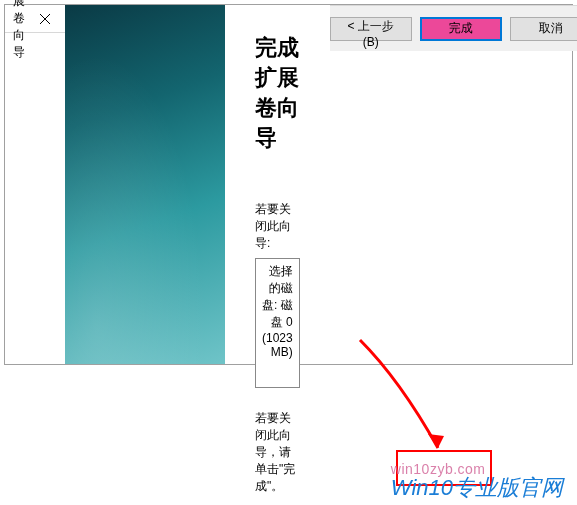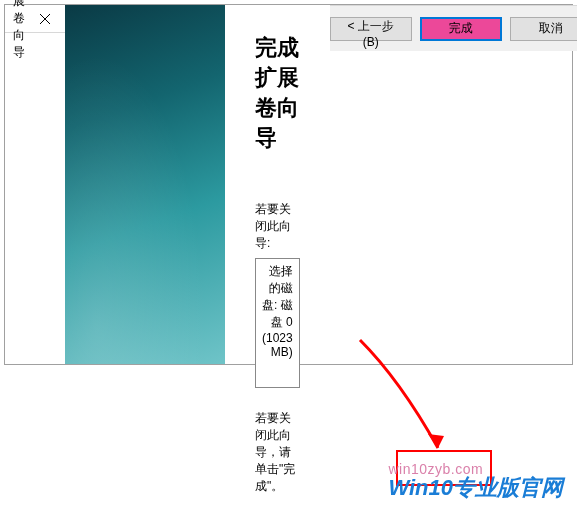--- a/index.html
+++ b/index.html
@@ -121,21 +121,21 @@
   .watermark .l1 {
     font-size: 14px;
     color: #d46b9c;
     font-weight: 500;
     letter-spacing: 0.5px;
     opacity: .85;
   }
   .watermark .l2 {
     font-size: 22px;
     font-style: italic;
-    font-weight: bold;
+    font-weight: normal;
     color: #1a7dd6;
     line-height: 1;
   }
   .watermark .l2 .accent { color: #1a7dd6; }
   .watermark .l2 .cn { color: #1a7dd6; font-style: italic;}
 </style>
 </head>
 <body>
 
 <div class="window">

